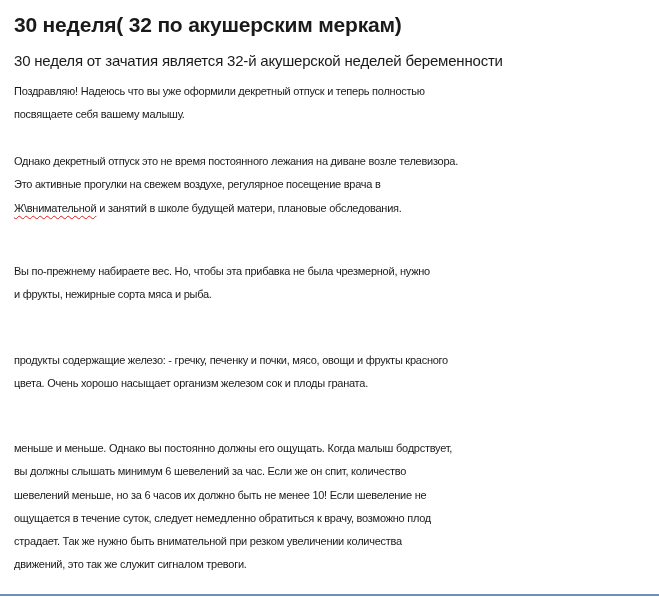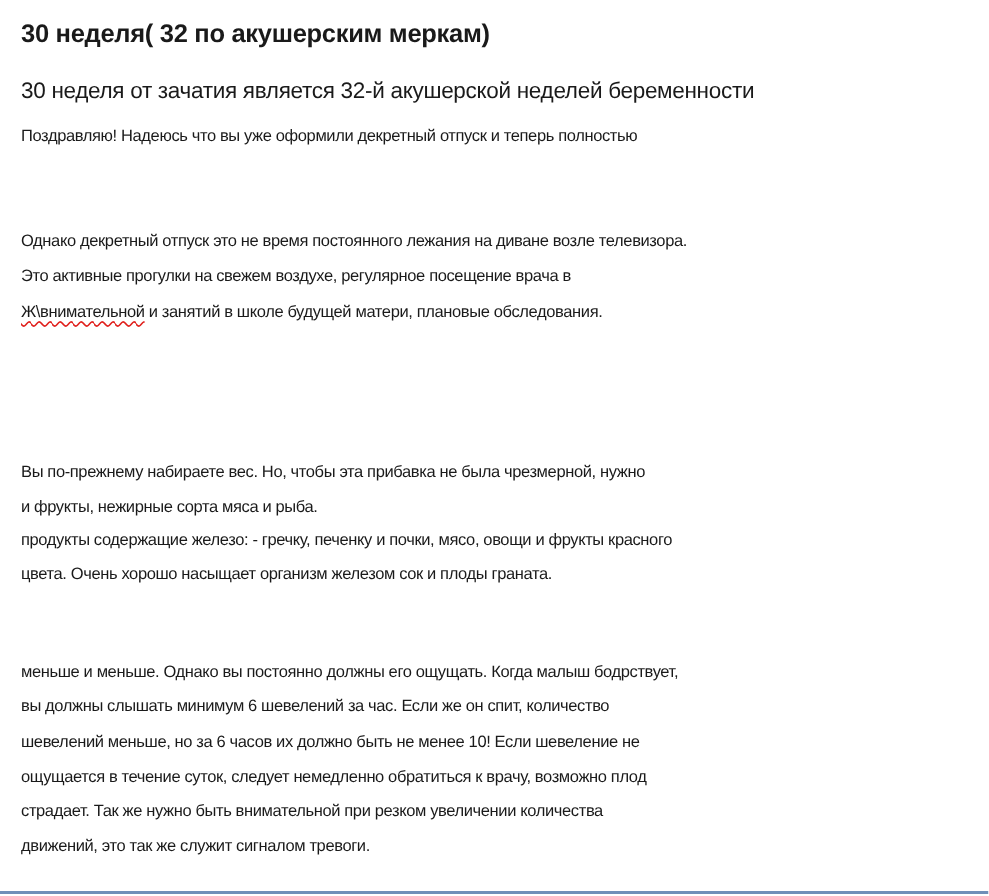--- a/index.html
+++ b/index.html
@@ -15,21 +15,21 @@
       font-family: "Liberation Sans", "DejaVu Sans", sans-serif;
       color: #1a1a1a;
     }
     .doc {
       position: absolute;
       left: 14px;
       top: 0;
       width: 640px;
     }
     .title {
-      font-size: 17px;
+      font-size: 21px;
       font-weight: bold;
       margin: 0;
       position: absolute;
       top: 13px;
       left: 0;
       white-space: nowrap;
       letter-spacing: -0.2px;
     }
     .subtitle {
       position: absolute;
@@ -67,29 +67,30 @@
   </style>
 </head>
 <body>
 
 <div class="doc">
   <h1 class="title">30 неделя( 32 по акушерским меркам)</h1>
   <div class="subtitle">30 неделя от зачатия является 32-й акушерской неделей беременности</div>
 
   <div class="para" style="top:80px;">
     <span class="line">Поздравляю! Надеюсь что вы уже оформили декретный отпуск и теперь полностью</span>
+    <span class="line">посвящаете себя вашему малышу.</span>
   </div>
 
   <div class="para" style="top:150px;">
     <span class="line">Однако декретный отпуск это не время постоянного лежания на диване возле телевизора.</span>
     <span class="line">Это активные прогулки на свежем воздухе, регулярное посещение врача в</span>
     <span class="line"><span class="spell">Ж\внимательной</span> <span>и занятий в школе будущей матери, плановые обследования.</span></span>
   </div>
 
-  <div class="para" style="top:260px;margin-top:44px;">
+  <div class="para" style="top:260px;">
     <span class="line">Вы по-прежнему набираете вес. Но, чтобы эта прибавка не была чрезмерной, нужно</span>
     <span class="line">и фрукты, нежирные сорта мяса и рыба.</span>
   </div>
 
   <div class="para" style="top:349px;">
     <span class="line">продукты содержащие железо: - гречку, печенку и почки, мясо, овощи и фрукты  красного</span>
     <span class="line">цвета. Очень хорошо насыщает организм железом сок и плоды  граната.</span>
   </div>
 
   <div class="para" style="top:437px;">

